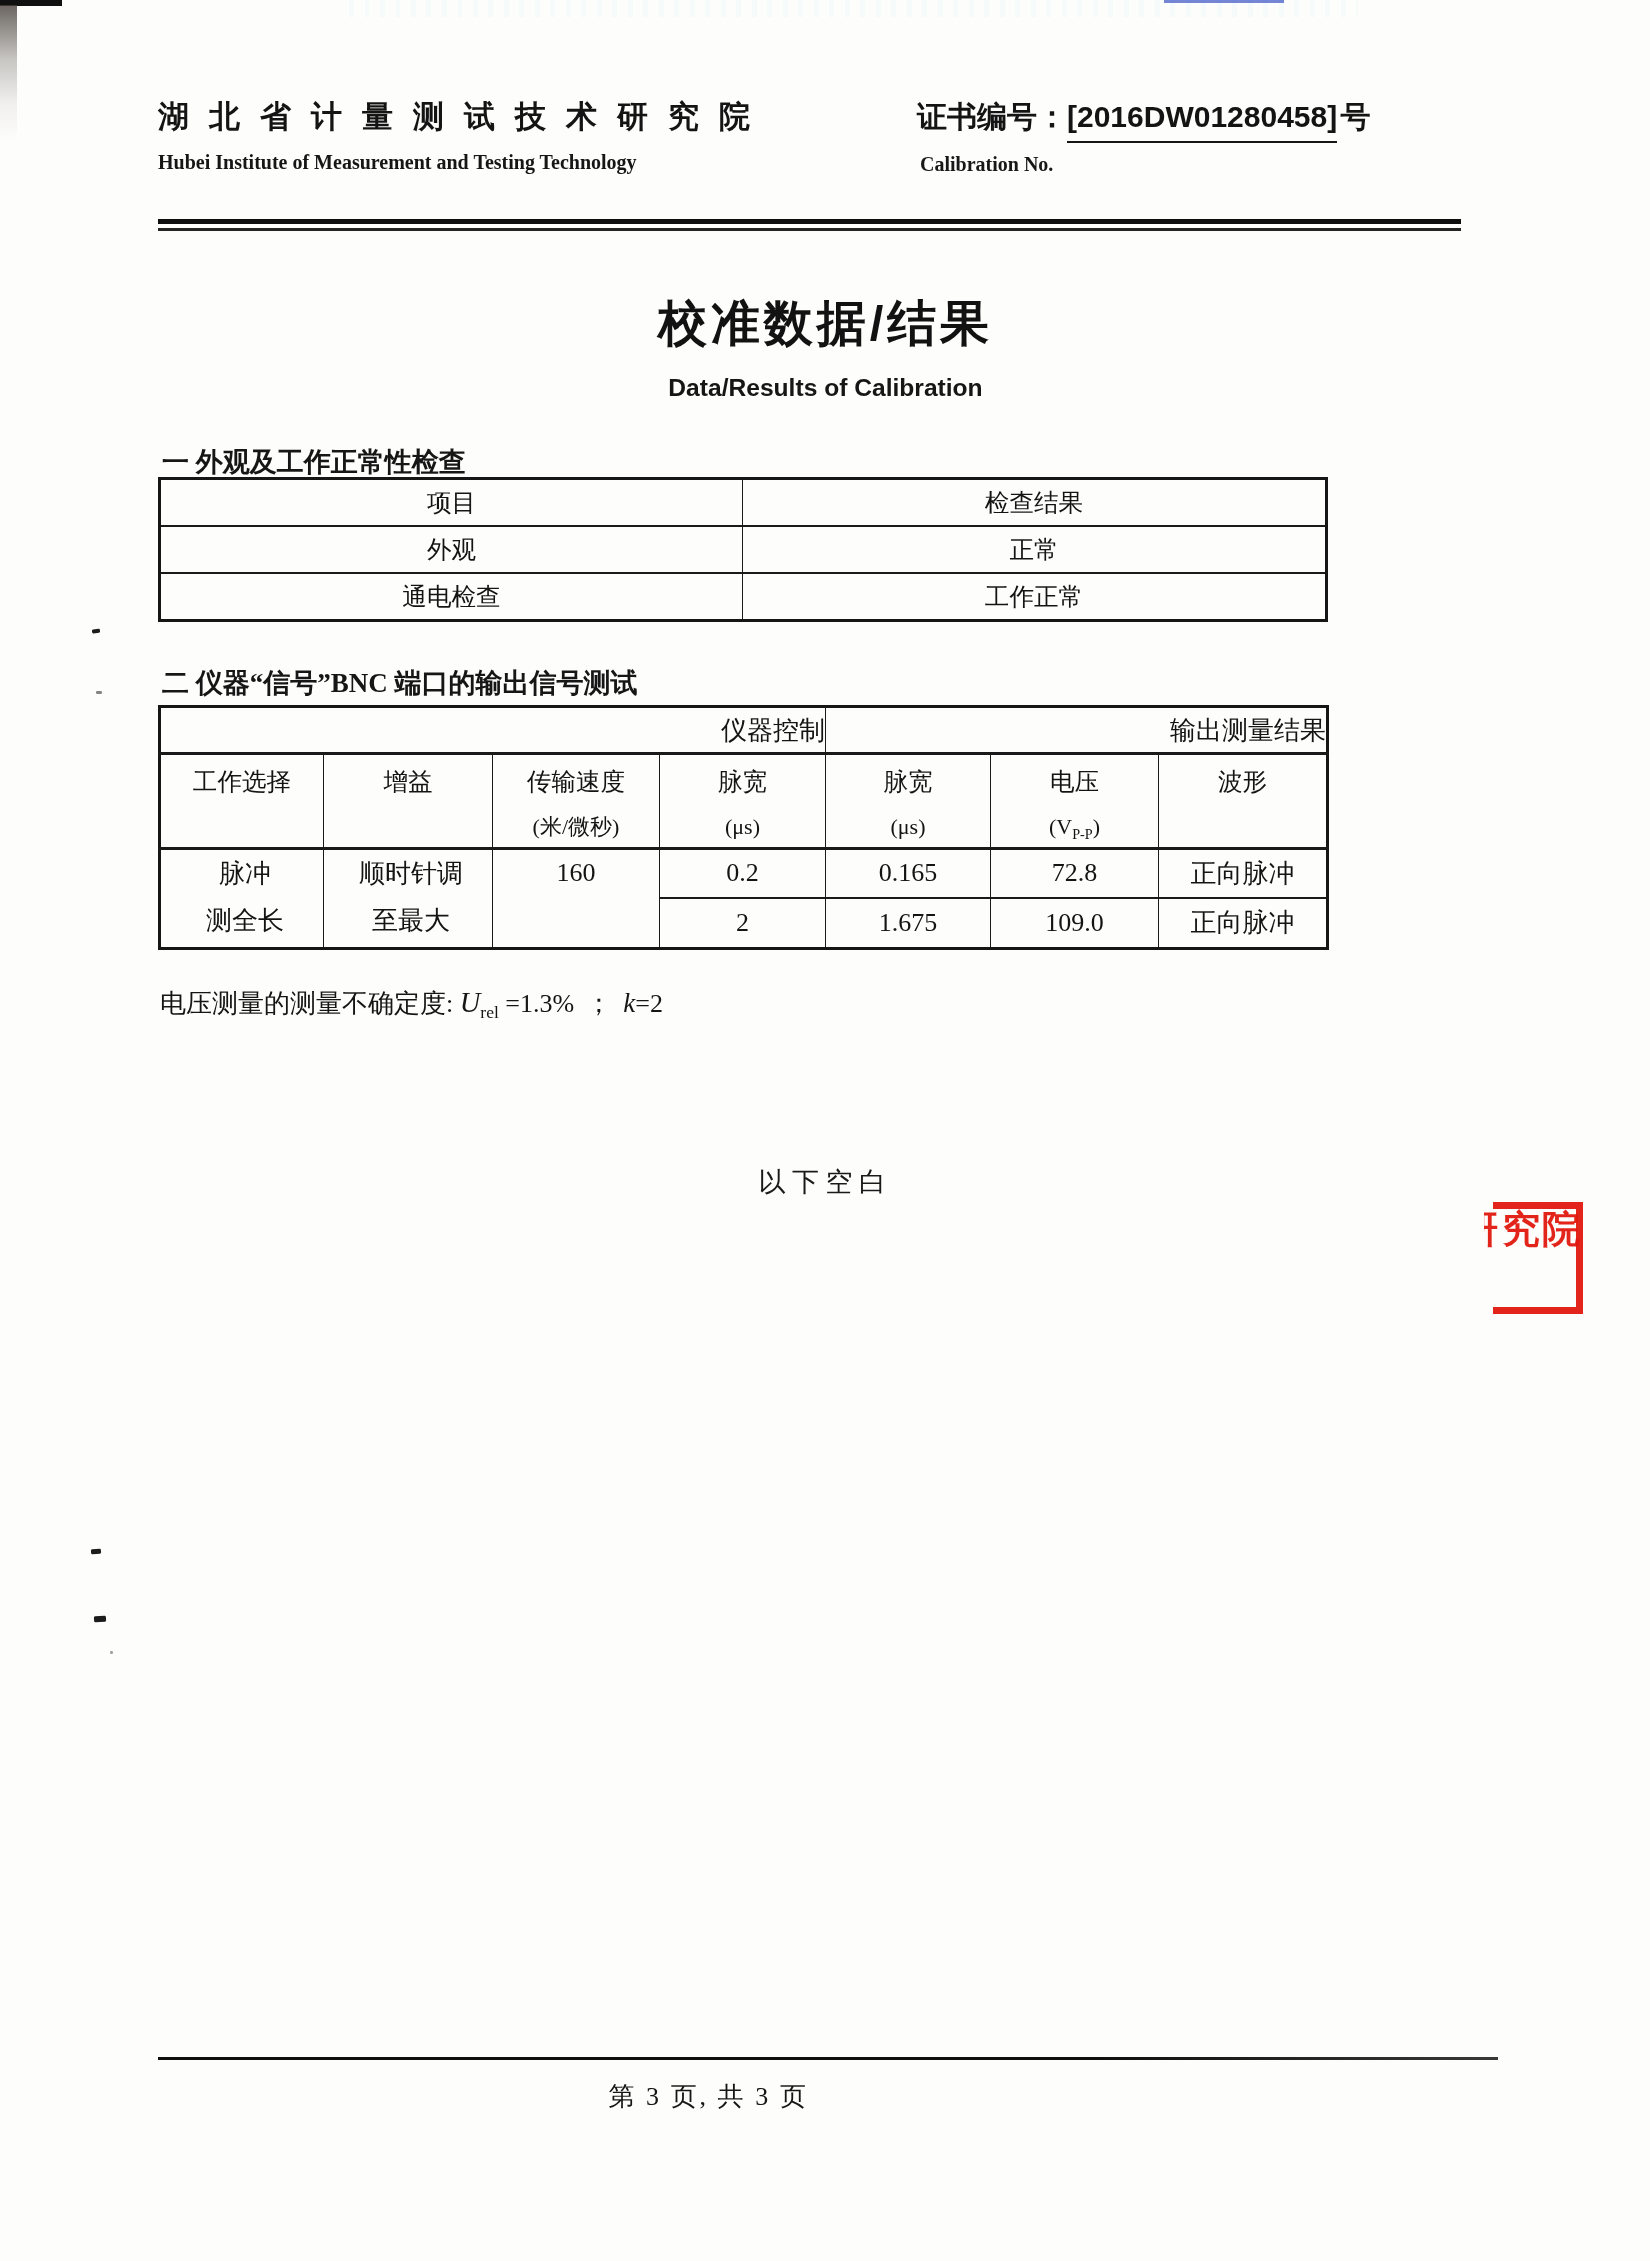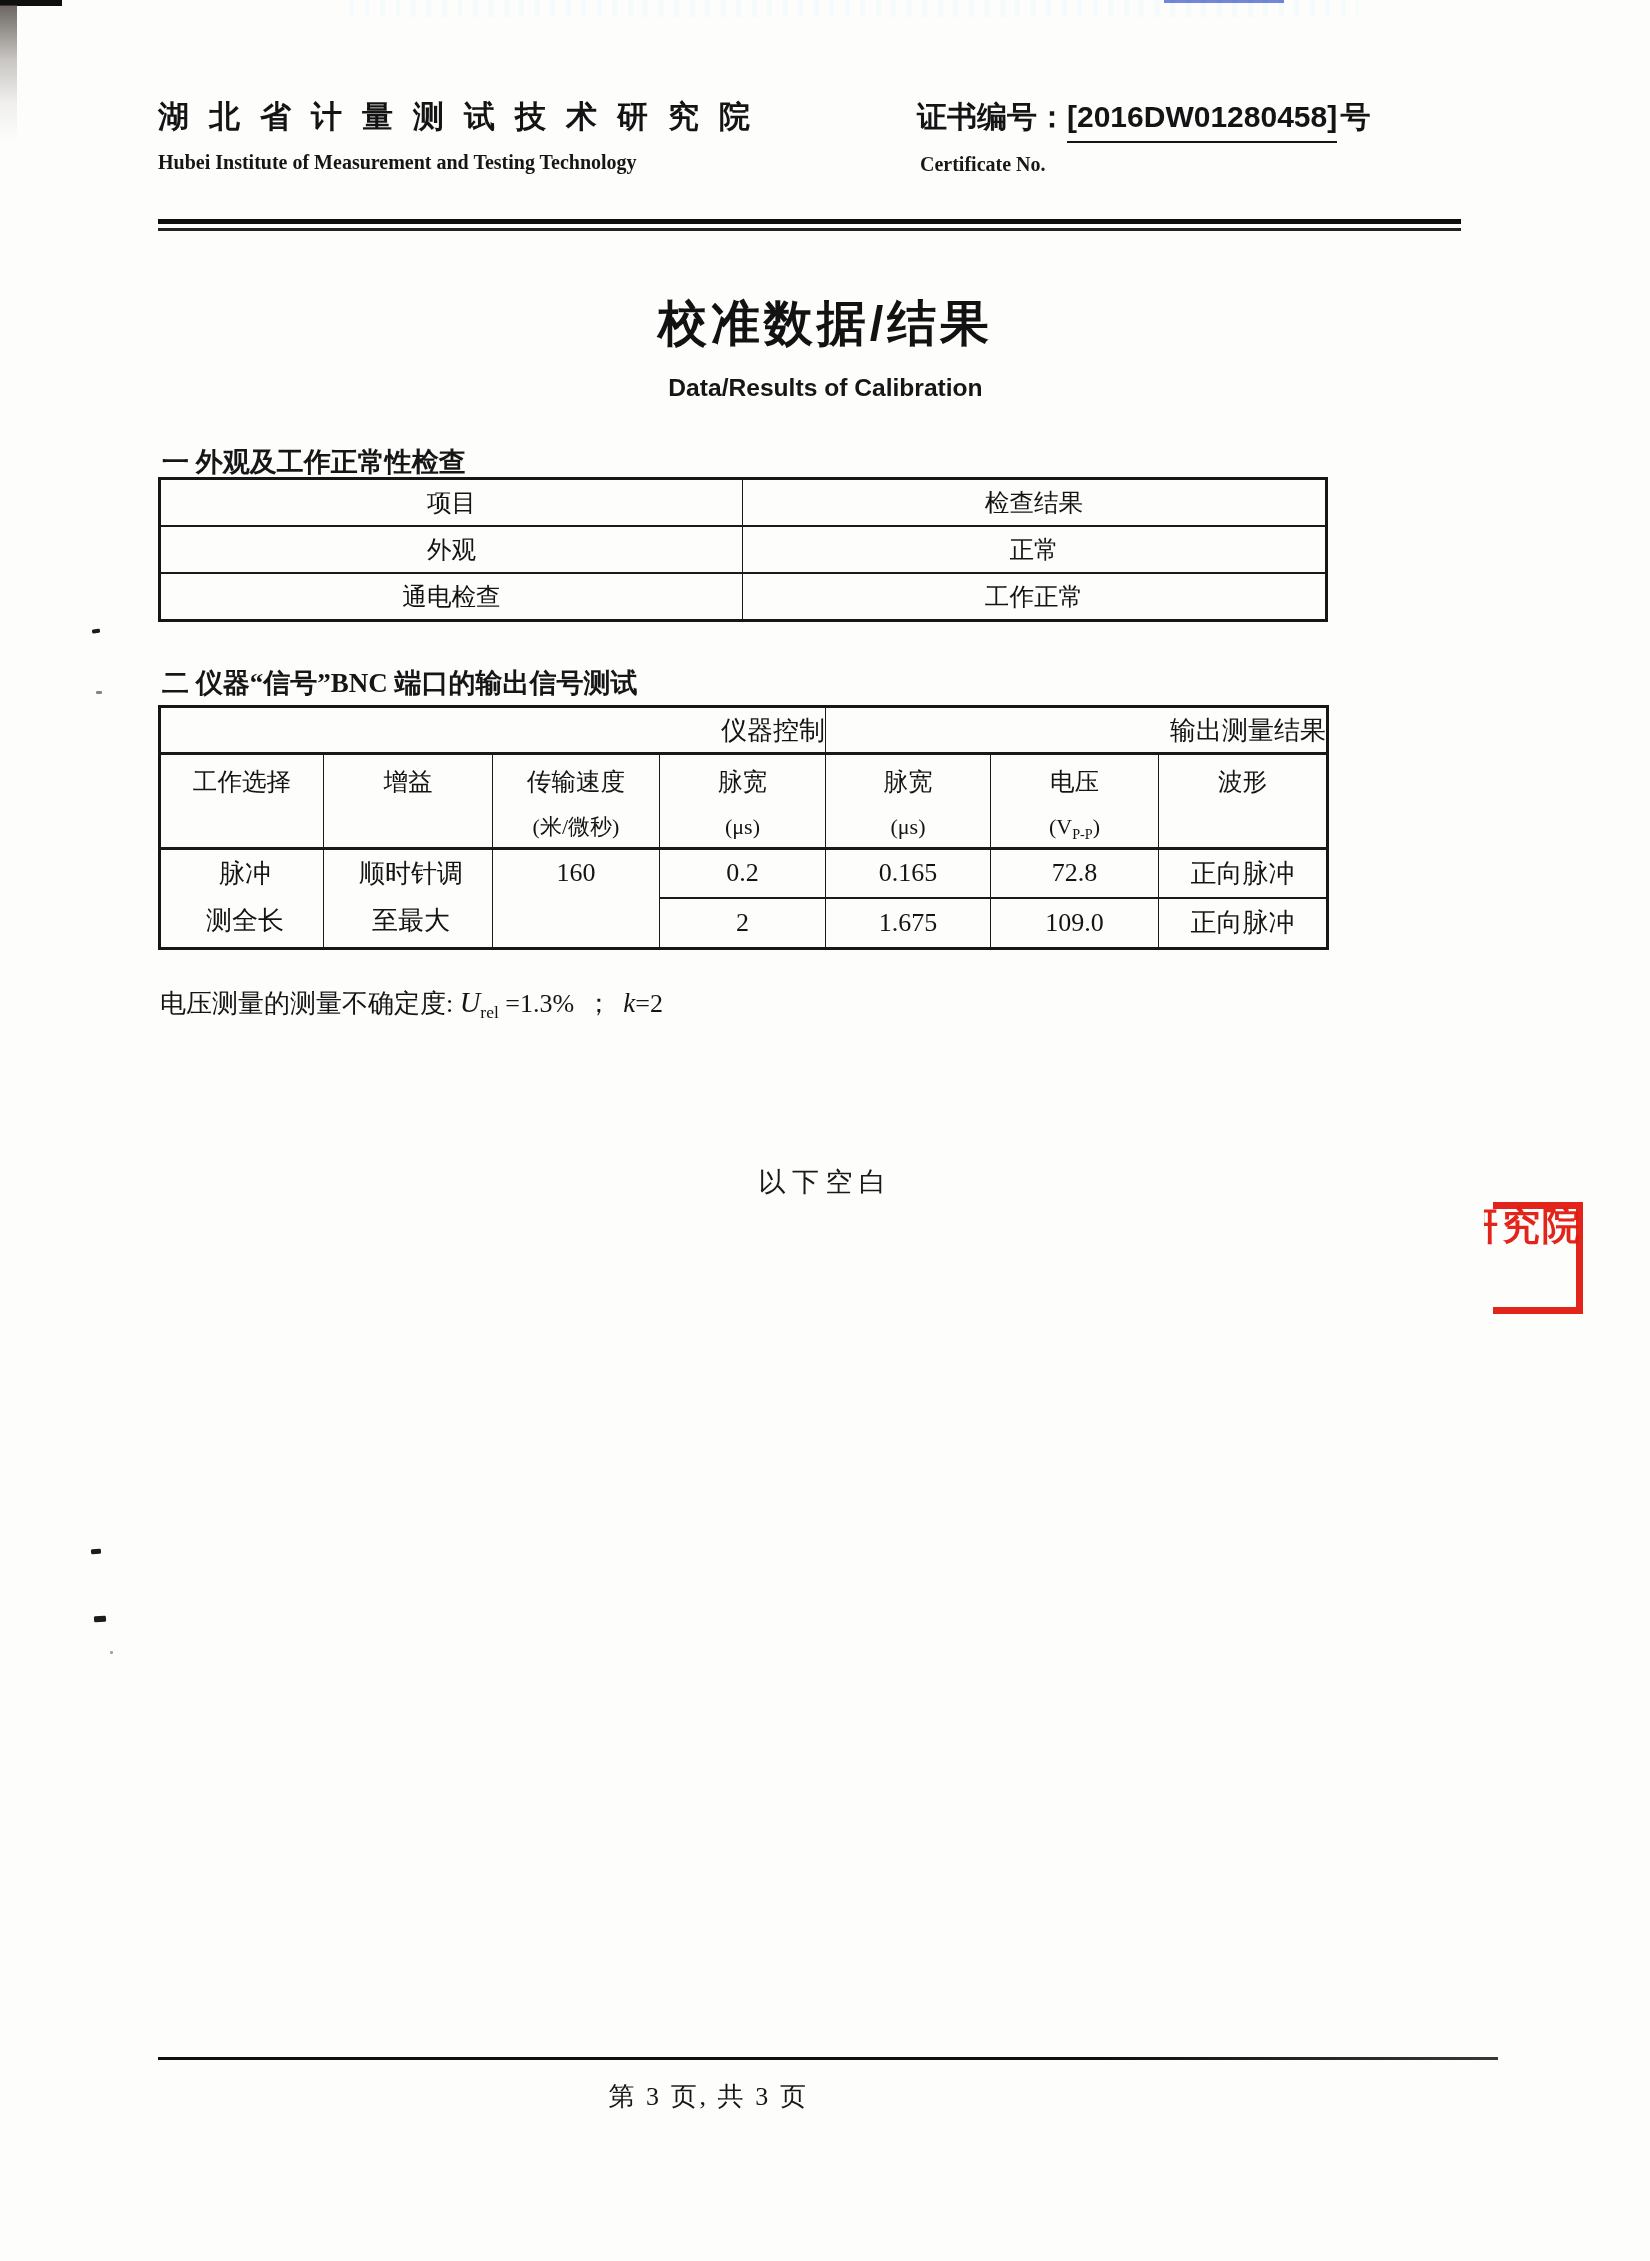--- a/index.html
+++ b/index.html
@@ -120,21 +120,21 @@
 
   
   .stamp{left:1484px;top:1199px;width:101px;height:122px;overflow:hidden;}
   .stamp-box{
     position:absolute;left:9px;top:2.6px;width:83px;height:98px;
     border-top:7.1px solid #e2190e;border-right:7.8px solid #e2190e;border-bottom:7.1px solid #e2190e;
     opacity:.95;
   }
   .stamp-text{
     position:absolute;left:0;top:10.3px;display:flex;align-items:flex-start;
-    color:#e2190e;font-family:Liberation Mono, monospace;font-weight:700;
+    color:#e2190e;font-family:Liberation Sans, sans-serif;font-weight:700;
     font-size:38px;line-height:40px;white-space:nowrap;opacity:.95;
   }
   .stamp-clip{display:inline-block;width:14.2px;overflow:hidden;direction:rtl;}
   .stamp-rest{letter-spacing:1.9px;margin-left:3.9px;}
 
   
   .footer-rule{left:158px;top:2057px;width:1340px;height:3.2px;
     background:linear-gradient(90deg,#0f0f0f,#0f0f0f 70%,#383838);}
   .page-num{
     left:0;top:2079px;width:1417px;text-align:center;
@@ -155,21 +155,21 @@
   <div class="abs art-dash d2"></div>
   <div class="abs art-dash d3"></div>
   <div class="abs art-dash d4"></div>
   <div class="abs art-dash d5"></div>
 
   <div class="abs inst-cn">湖北省计量测试技术研究院</div>
   <div class="abs inst-en">Hubei Institute of Measurement and Testing Technology</div>
   <div class="abs cert-line">
     <span>证书编号：</span><span class="cert-underline">[2016DW01280458]</span><span class="cert-suffix">号</span>
   </div>
-  <div class="abs cert-en">Certificate No.</div>
+  <div class="abs cert-en">Calibration No.</div>
   <div class="abs rule-a"></div>
   <div class="abs rule-b"></div>
 
   <div class="abs doc-subtitle">Data/Results of Calibration</div>
   <div class="abs doc-title">校准数据/结果</div>
 
   <div class="abs sec-heading sec1-heading">一 外观及工作正常性检查</div>
   <div class="abs t1">
     <table>
       <colgroup>

